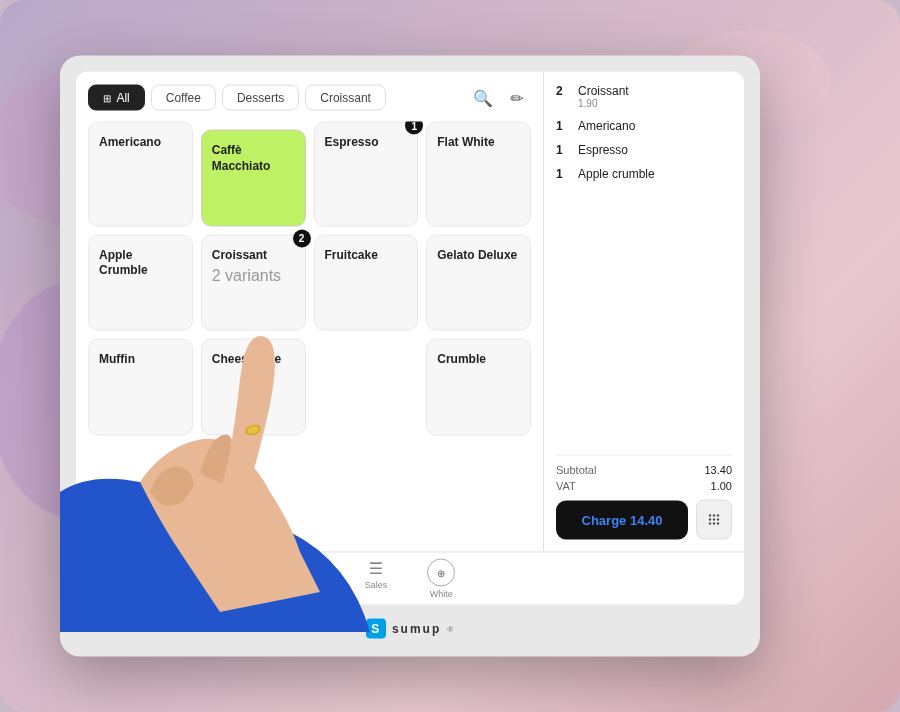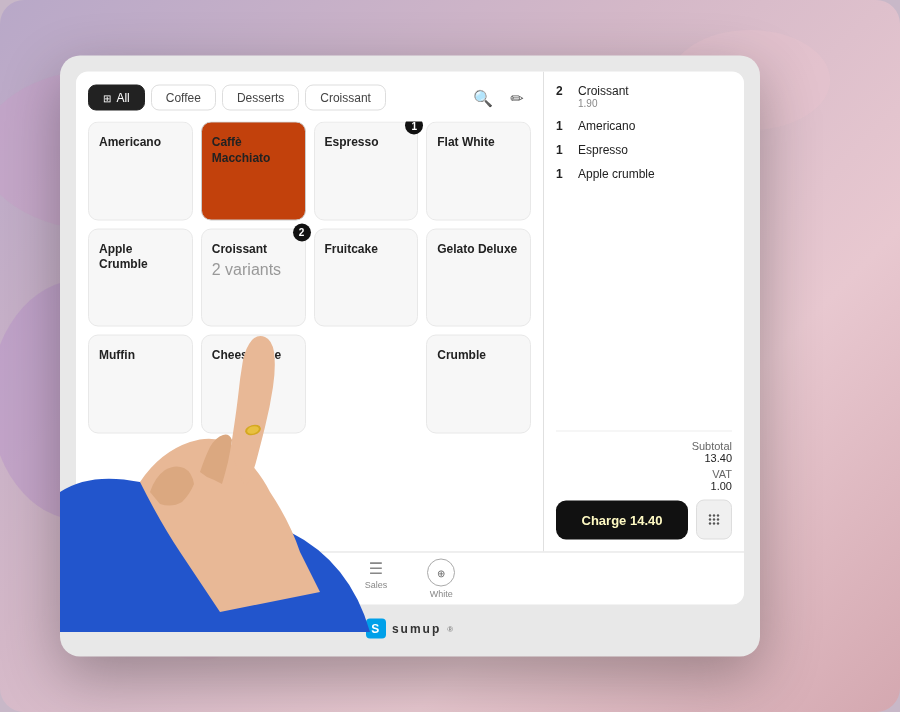--- a/index.html
+++ b/index.html
@@ -224,23 +224,22 @@
       margin: 8px 0;
     }
 
     .order-totals {
       margin-top: auto;
     }
 
     .total-row {
       display: flex;
       justify-content: space-between;
-      align-items: flex-end;
+      align-items: flex-start;
       margin-bottom: 4px;
-      flex-direction: column;
     }
 
     .total-label {
       font-size: 11px;
       color: #666;
     }
 
     .total-value {
       font-size: 11px;
       color: #222;
@@ -326,21 +325,21 @@
     .charge-row {
       display: flex;
       align-items: center;
       gap: 8px;
       margin-top: 8px;
     }
 
     .charge-btn-main {
       flex: 1;
       background: #111;
-      color: #fef9c3;
+      color: #3b82f6;
       border: none;
       border-radius: 10px;
       padding: 12px;
       font-size: 13px;
       font-weight: 700;
       cursor: pointer;
     }
 
     .numpad-btn {
       width: 36px;
@@ -411,21 +410,21 @@
                 <span>✏</span>
               </div>
             </div>
 
             <div class="product-grid">
 
               <div class="product-card">
                 <span class="product-name">Americano</span>
               </div>
 
-              <div class="product-card" style="background:#c2410c; border:1.5px solid #ccc;">
+              <div class="product-card" style="background:#bef264; border:1.5px solid #ccc;margin-top:8px;">
                 <span class="product-name">Caffè Macchiato</span>
               </div>
 
 
               <div class="product-card">
                 <span class="badge">1</span>
                 <span class="product-name">Espresso</span>
               </div>
 
               <div class="product-card">

